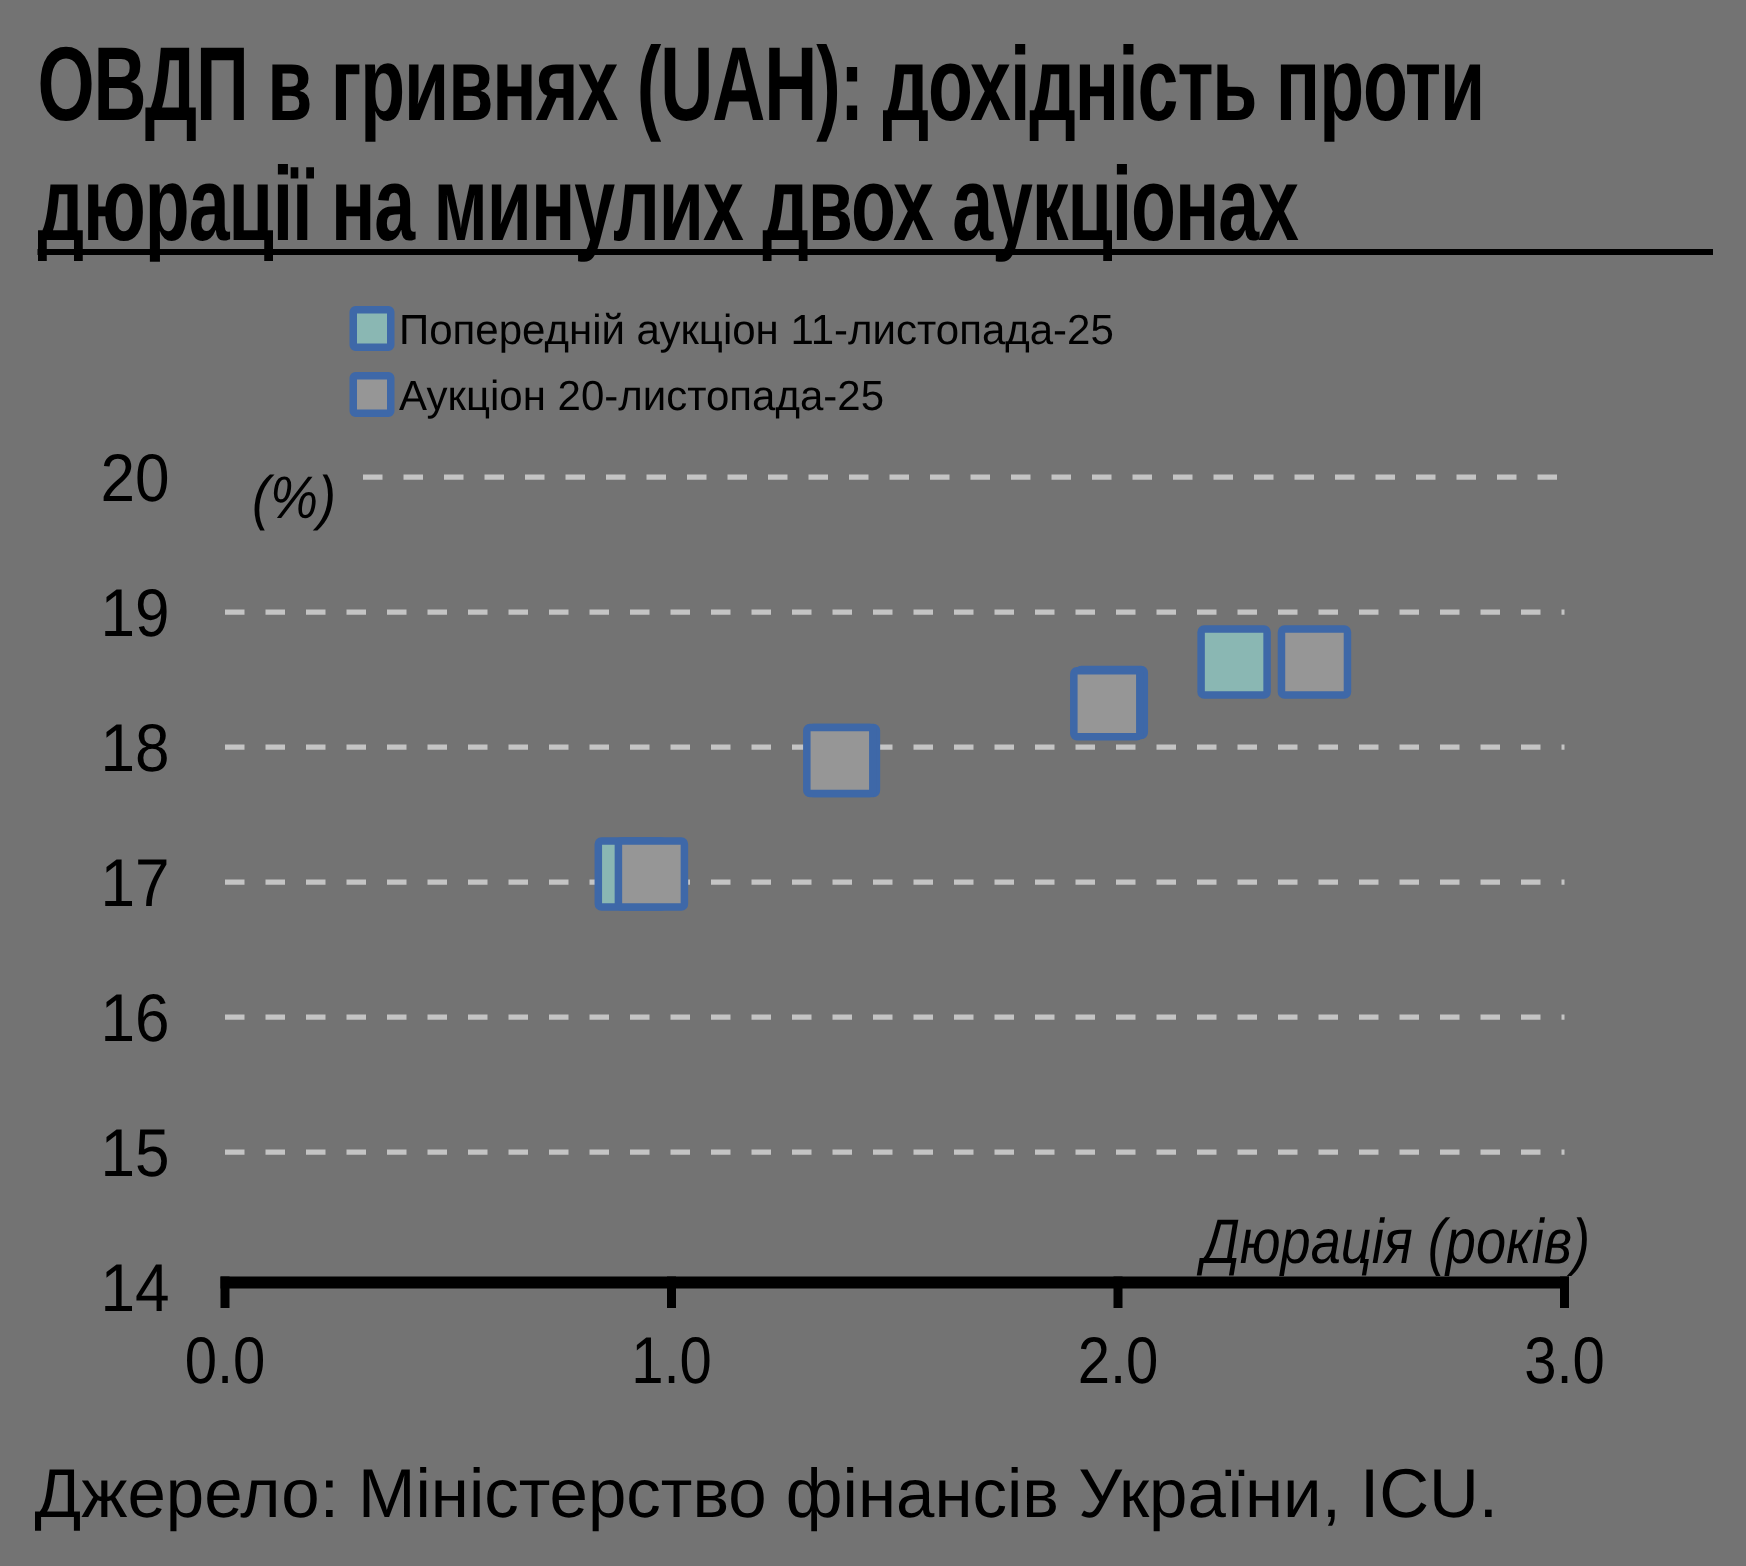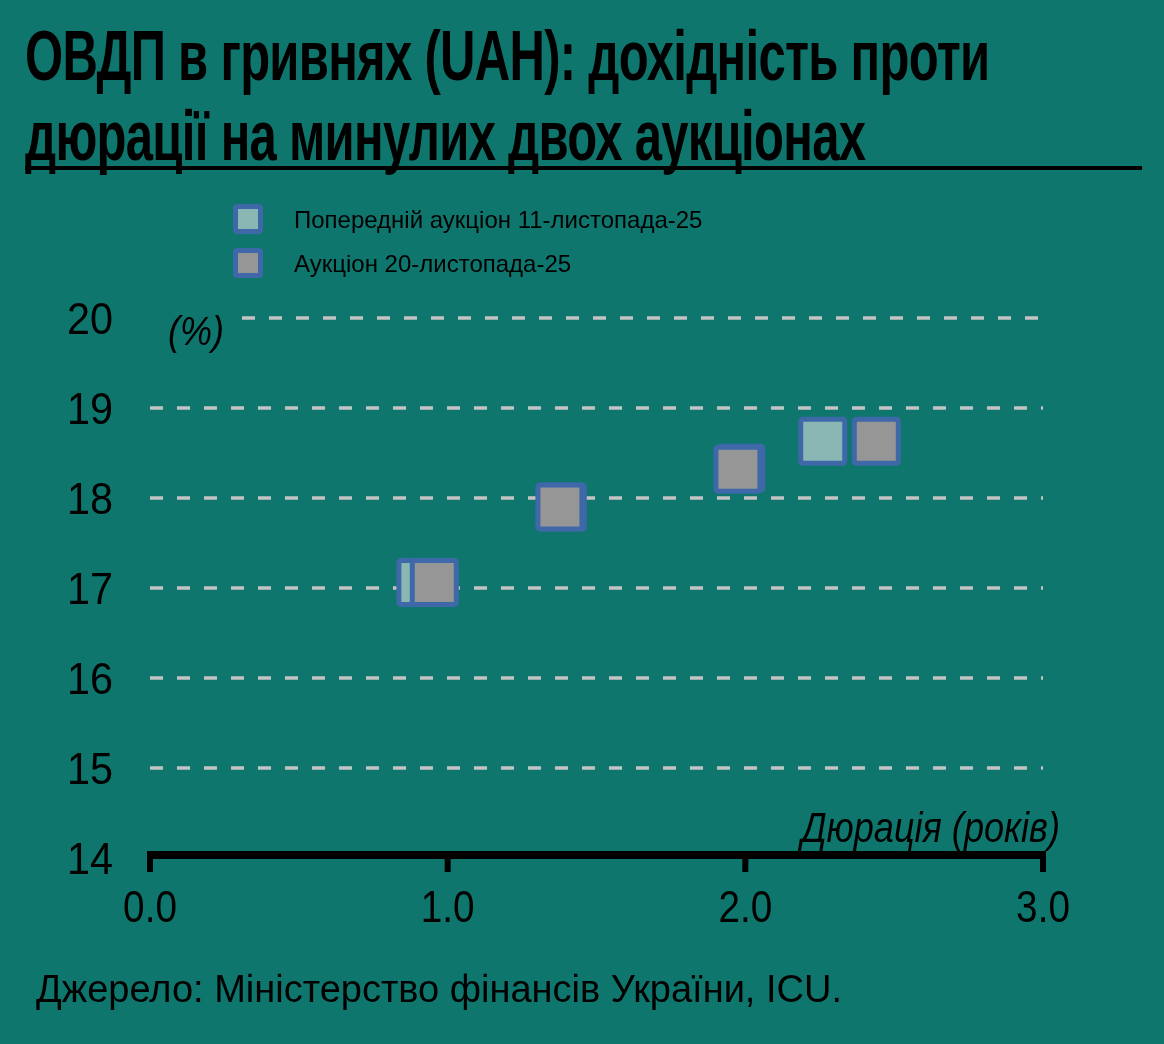--- a/index.html
+++ b/index.html
@@ -1,35 +1,35 @@
 <!DOCTYPE html>
 <html><head>
 <meta charset="utf-8">
 <style>
   html,body{margin:0;padding:0;background:#ffffff;}
   .page{
-    position:relative;width:1164px;height:1044px;background:#0f766e;overflow:hidden;
+    position:relative;width:1164px;height:1044px;background:#737373;overflow:hidden;
     font-family:"Liberation Sans",sans-serif;color:#000;
   }
   .title{
     position:absolute;left:25px;top:16px;margin:0;
     font-size:70px;font-weight:bold;line-height:80px;letter-spacing:-1px;
     transform:scaleX(0.70);transform-origin:0 0;white-space:nowrap;
   }
   .title span{display:block;}
   .rule{position:absolute;left:25px;top:166px;width:1117px;height:4px;background:#000;}
   .legend{position:absolute;left:233px;top:197px;}
   .legend-row{display:flex;align-items:center;height:44px;}
   .swatch{
     width:20px;height:20px;border:5px solid #3E68A8;border-radius:4px;
     flex:0 0 auto;margin-right:3px;
   }
-  .legend-label{font-size:24px;line-height:35px;white-space:nowrap;margin-left:28px;}
+  .legend-label{font-size:28px;line-height:35px;white-space:nowrap;}
   svg{position:absolute;left:0;top:0;}
-  .source{position:absolute;left:36px;top:968px;font-size:38px;white-space:nowrap;}
+  .source{position:absolute;left:23px;top:968px;font-size:46px;white-space:nowrap;}
 </style>
 </head>
 <body>
 
 <div class="page">
 
   <h1 class="title">
     <span>ОВДП в гривнях (UAH): дохідність проти</span>
     <span>дюрації на минулих двох аукціонах</span>
   </h1>

